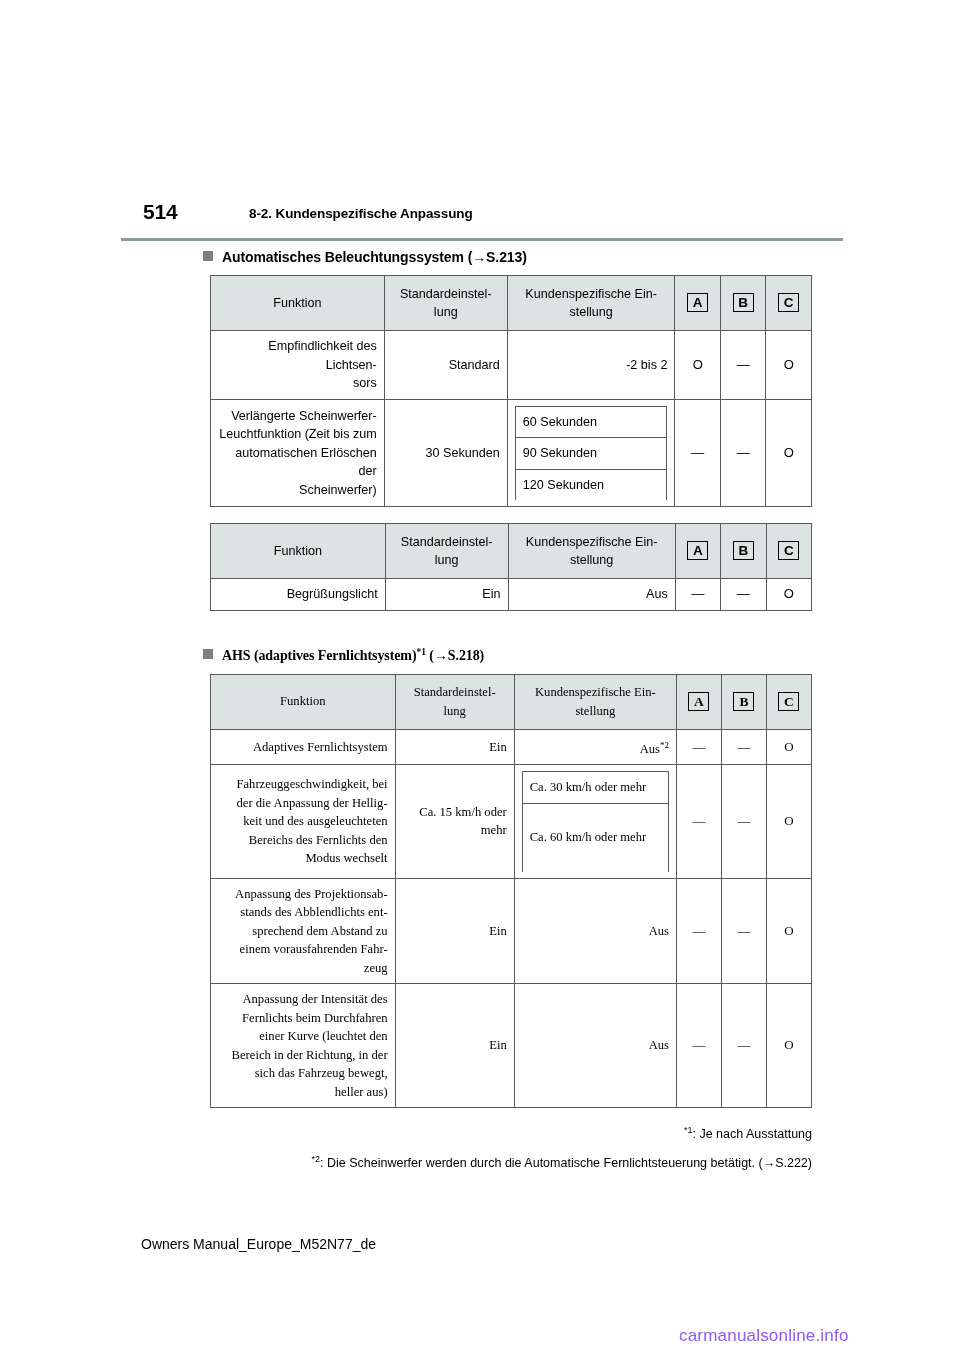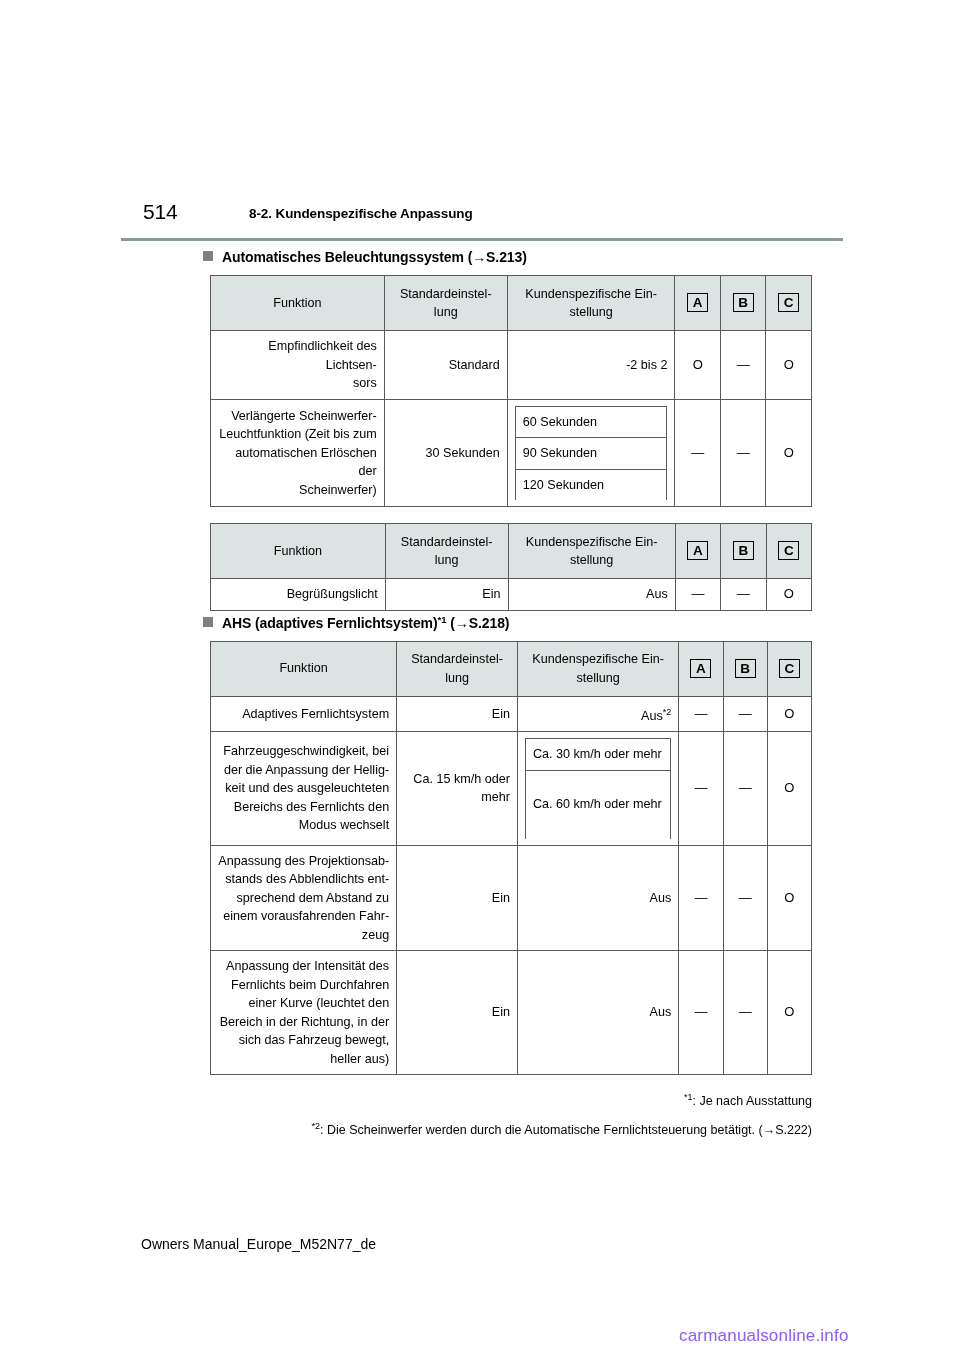--- a/index.html
+++ b/index.html
@@ -22,21 +22,21 @@
     left: 0;
     top: 200px;
     width: 960px;
     height: 42px;
   }
   .page-number {
     position: absolute;
     left: 143px;
     top: 0px;
     font-size: 21px;
-    font-weight: normal;
+    font-weight: bold;
     letter-spacing: -0.2px;
   }
   .header-title {
     position: absolute;
     left: 249px;
     top: 6px;
     font-size: 13.5px;
     font-weight: bold;
     letter-spacing: -0.1px;
   }
@@ -271,21 +271,21 @@
           <td class="c-center">Ein</td>
           <td class="c-center">Aus</td>
           <td class="mark-cell">—</td>
           <td class="mark-cell">—</td>
           <td class="mark-cell">O</td>
         </tr>
       </tbody>
     </table>
   </div>
 
-  <div class="section" style="margin-top:0;">
+  <div class="section" style="margin-top:32px;font-family:Liberation Serif, serif;">
     <div class="section-heading">
       <span class="bullet-square"></span><span class="heading-text">AHS (adaptives Fernlichtsystem)</span><span class="sup">*1</span><span class="heading-text"> (→S.218)</span>
     </div>
 
     <table class="cust-table">
       <thead>
         <tr>
           <th class="col-fn">Funktion</th>
           <th class="col-std">
             <span>Standardeinstel-</span><br>

